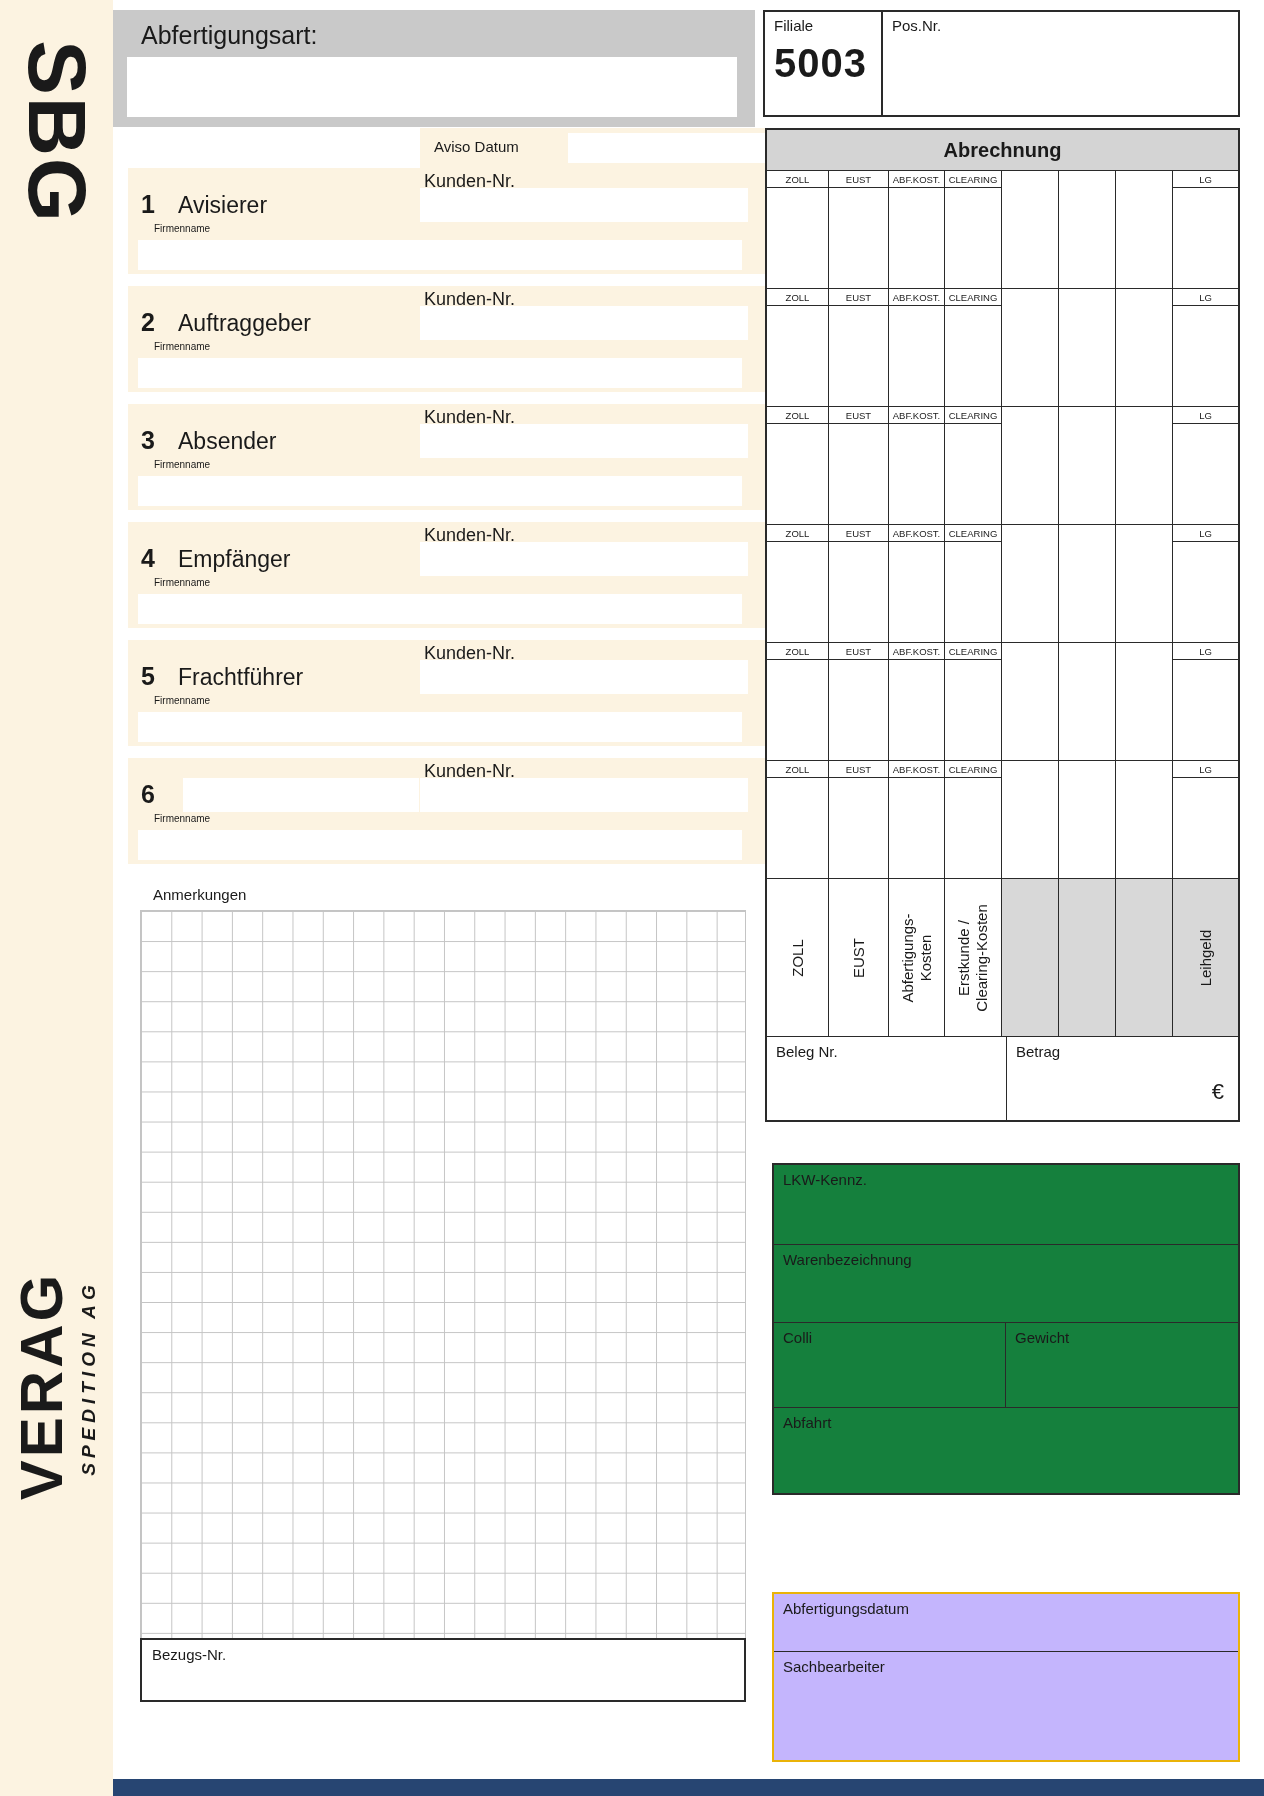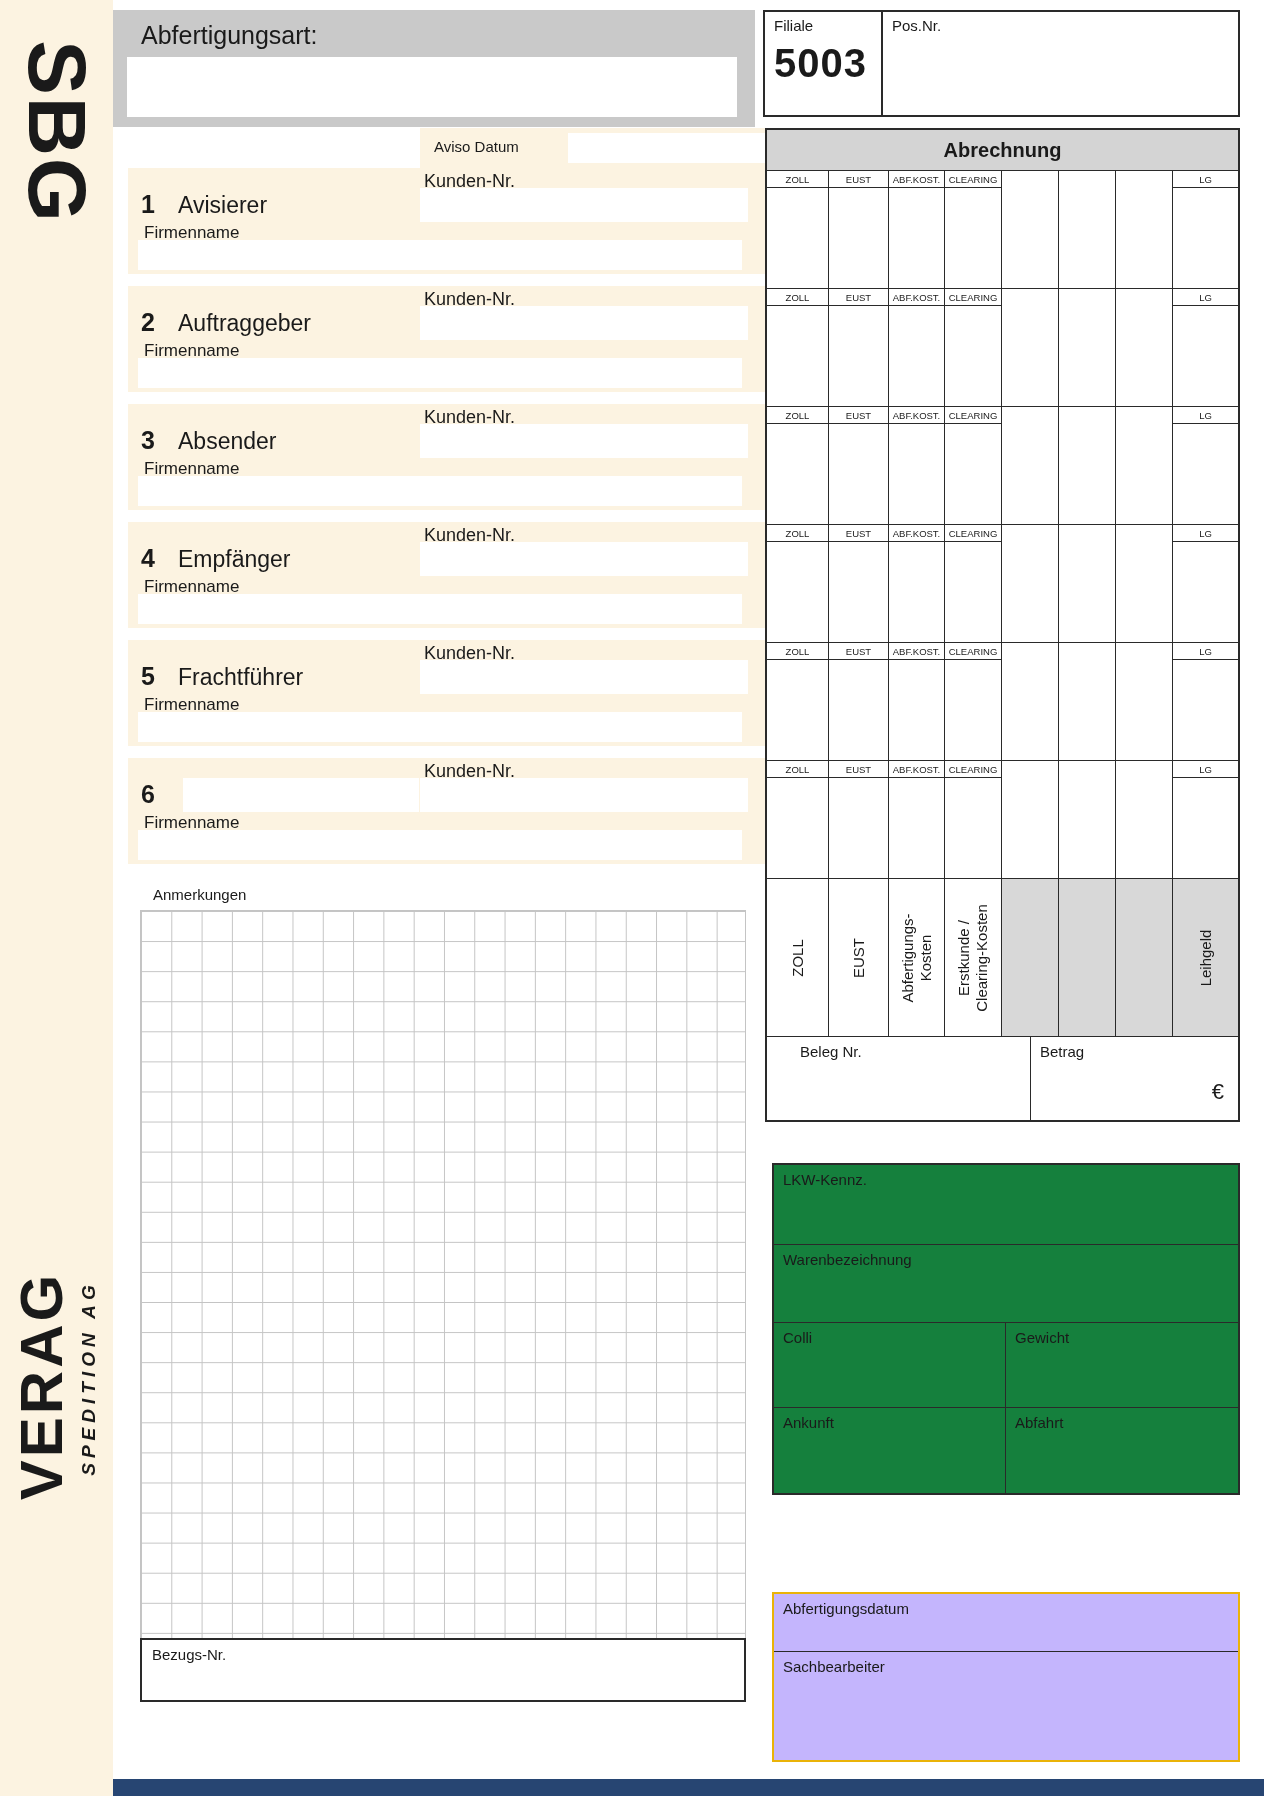--- a/index.html
+++ b/index.html
@@ -34,37 +34,37 @@
   .aviso { position: absolute; left: 420px; top: 128px; width: 348px; height: 40px; background: #fcf3e1; }
   .aviso-label { position: absolute; left: 14px; top: 10px; font-size: 15px; }
   .aviso-input { position: absolute; left: 148px; top: 5px; width: 200px; height: 30px; background: #ffffff; }
 
   
   .sec { position: absolute; left: 128px; width: 640px; height: 106px; background: #fcf3e1; }
   .sec .num    { position: absolute; left: 13px;  top: 22px; font-size: 25px; font-weight: bold; }
   .sec .title  { position: absolute; left: 50px;  top: 24px; font-size: 23px; }
   .sec .klabel { position: absolute; left: 296px; top: 3px;  font-size: 18px; }
   .sec .kinput { position: absolute; left: 292px; top: 20px; width: 328px; height: 34px; background: #ffffff; }
-  .sec .flabel { position: absolute; left: 16px;  top: 55px; font-size: 17px; }
+  .sec .flabel { position: absolute; left: 26px;  top: 55px; font-size: 10px; }
   .sec .finput { position: absolute; left: 10px;  top: 72px; width: 604px; height: 30px; background: #ffffff; }
   .sec .s6input{ position: absolute; left: 55px;  top: 20px; width: 236px; height: 34px; background: #ffffff; }
 
   
   .abr { position: absolute; left: 765px; top: 128px; width: 475px; border: 2px solid #2a2a2a; background: #ffffff; }
   .abr-title { height: 41px; background: #d4d4d4; border-bottom: 1px solid #2a2a2a; display: flex; align-items: center; justify-content: center; font-size: 20px; font-weight: bold; }
   .abr-row, .abr-vrow { display: grid; grid-template-columns: 62px 60px 56px 57px 57px 57px 57px 1fr; border-bottom: 1px solid #2a2a2a; }
   .abr-row  { height: 118px; }
   .abr-vrow { height: 158px; }
   .abr-cell { position: relative; border-right: 1px solid #2a2a2a; }
   .abr-row .abr-cell:last-child, .abr-vrow .abr-cell:last-child { border-right: none; }
   .chdr { height: 17px; border-bottom: 1px solid #2a2a2a; font-size: 9.5px; line-height: 17px; text-align: center; overflow: hidden; }
   .abr-cell.g { background: #d8d8d8; }
   .vtext { position: absolute; left: 50%; top: 50%; transform: translate(-50%,-50%) rotate(-90deg); font-size: 15px; text-align: center; white-space: nowrap; line-height: 1.2; }
   .vline { display: block; }
-  .abr-foot { display: grid; grid-template-columns: 240px 1fr; height: 83px; margin-left: 24px; }
+  .abr-foot { display: grid; grid-template-columns: 240px 1fr; height: 83px; }
   .abr-foot .fcell { position: relative; padding: 6px 9px; }
   .abr-foot .fcell.first { border-right: 1px solid #2a2a2a; }
   .euro { position: absolute; right: 14px; top: 42px; font-size: 22px; }
 
   
   .anm-label { position: absolute; left: 153px; top: 886px; font-size: 15px; }
   .anm-grid { position: absolute; left: 140px; top: 910px; width: 606px; height: 782px; border: 1px solid #c4c4c4;
     background-image: linear-gradient(to right, #c4c4c4 1px, transparent 1px), linear-gradient(to bottom, #c4c4c4 1px, transparent 1px);
     background-size: 30.3px 30.08px; }
 
@@ -356,23 +356,20 @@
     </div>
     <div class="det-row h85 split">
       <div class="det-split-cell first">
         <span class="small-label">Colli</span>
       </div>
       <div class="det-split-cell">
         <span class="small-label">Gewicht</span>
       </div>
     </div>
     <div class="det-row h85 split">
-      <div class="det-split-cell first">
-        <span class="small-label">Ankunft</span>
-      </div>
       <div class="det-split-cell">
         <span class="small-label">Abfahrt</span>
       </div>
     </div>
   </div>
 
   <div class="datum">
     <div class="datum-row h58">
       <span class="small-label">Abfertigungsdatum</span>
     </div>

